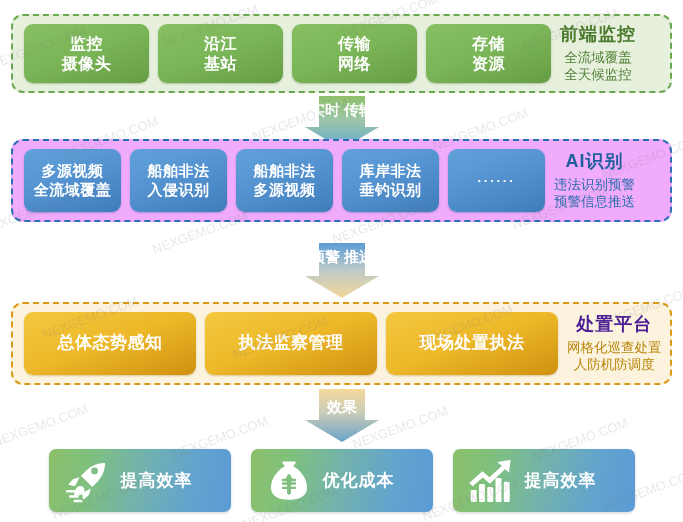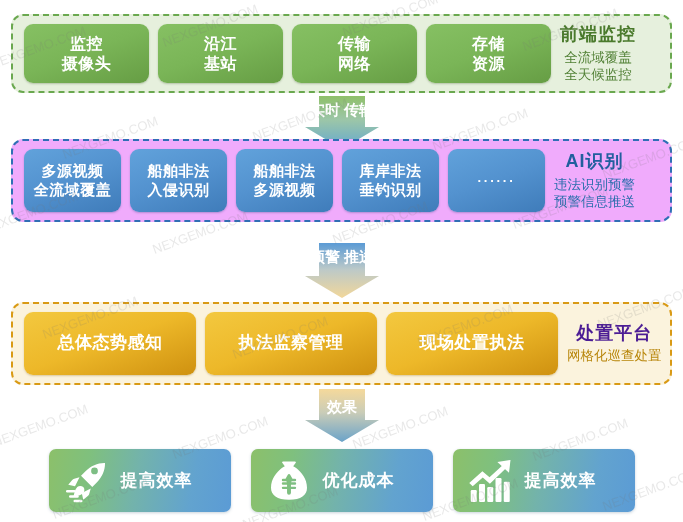--- a/index.html
+++ b/index.html
@@ -276,20 +276,21 @@
         </div>
       </div>
       <div class="chip o">
         <div>
           <span>现场处置执法</span>
         </div>
       </div>
       <div class="caption gold">
         <div class="ttl">处置平台</div>
         <div class="sub">网格化巡查处置</div>
+        <div class="sub">人防机防调度</div>
       </div>
     </div>
   </div>
 
   <div class="arrow a3">
     <div class="lbl">
       <span>效果</span>
     </div>
   </div>
 

